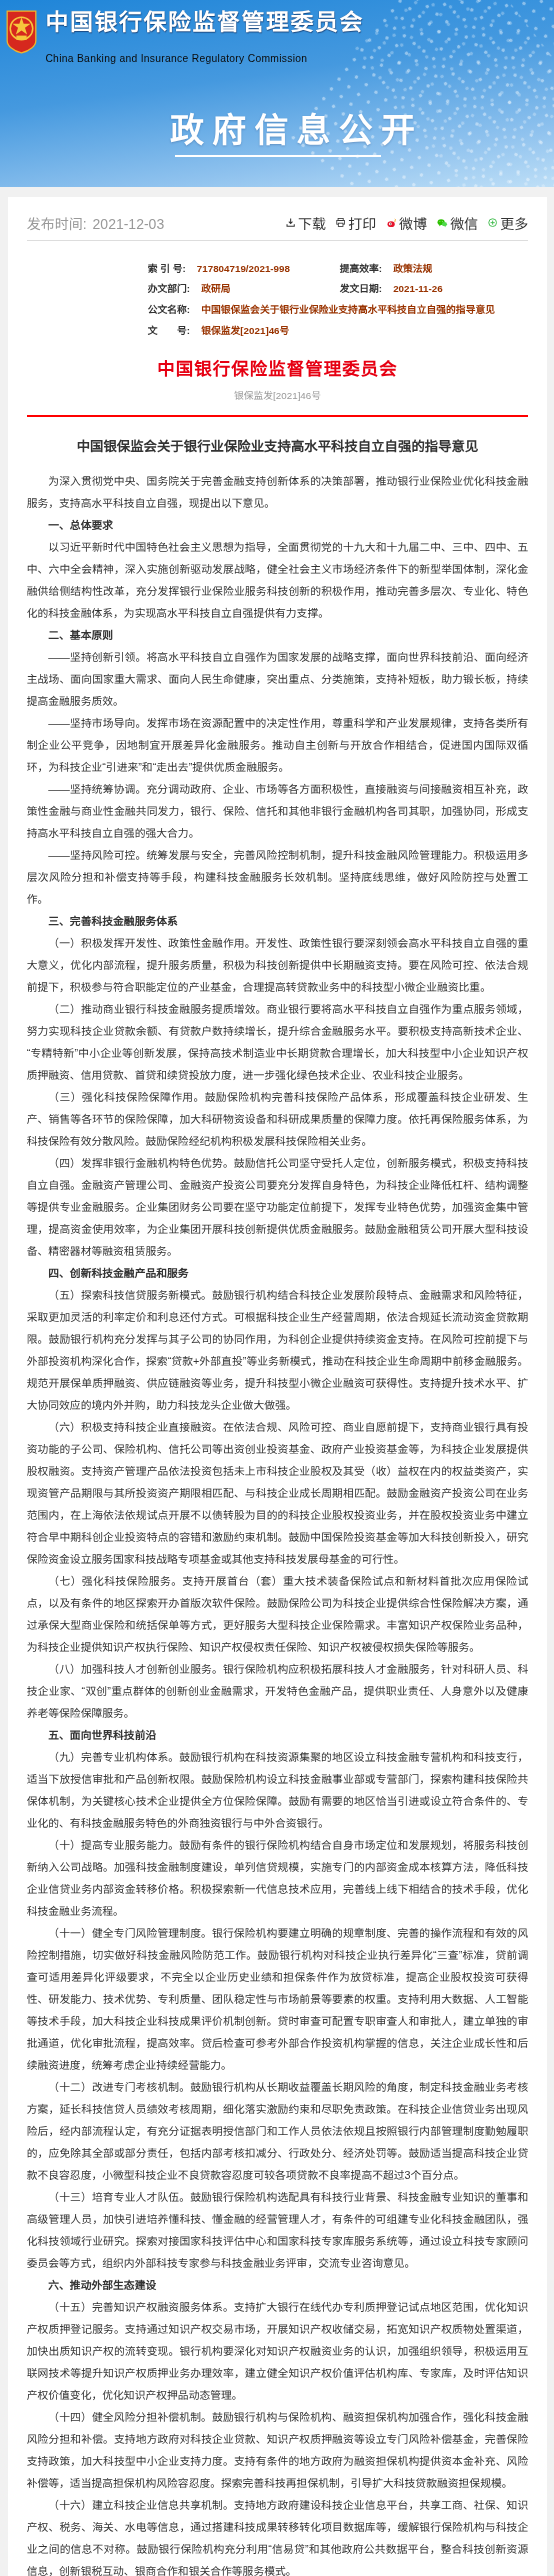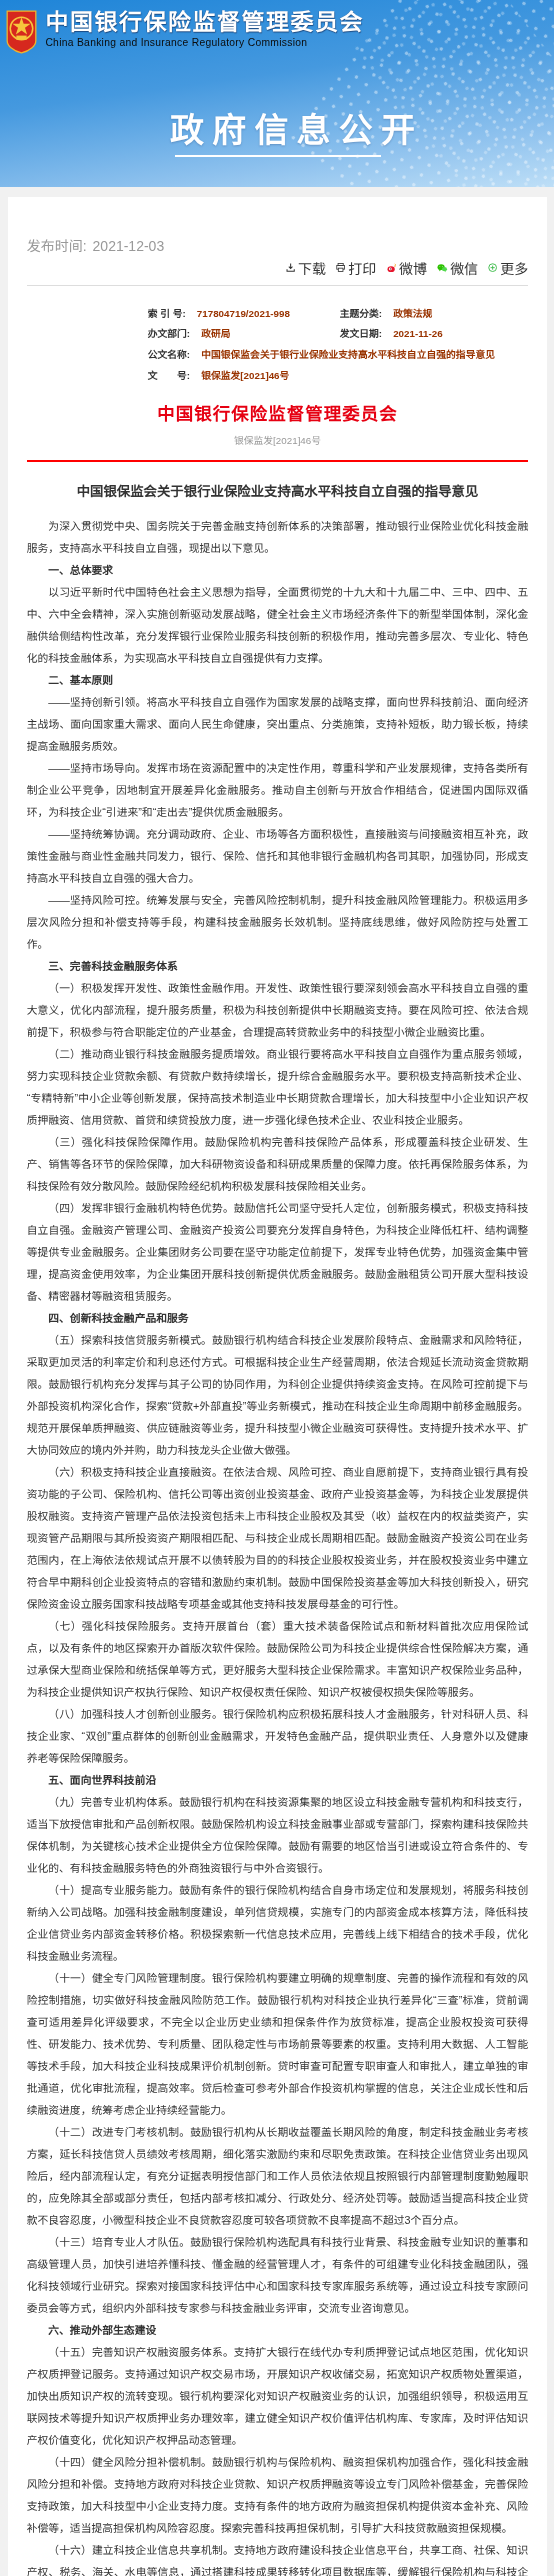--- a/index.html
+++ b/index.html
@@ -21,39 +21,39 @@
   }
   .dots-a{ right:-46px; top:-62px; width:247px; height:309px; transform:rotate(38deg); opacity:.75; }
   .dots-b{ right:-20.6px; top:-31px; width:155px; height:289px; transform:rotate(-38deg); opacity:.5; }
   .logo-row{ position:absolute; top:9.3px; left:5.2px; display:flex; align-items:flex-start; }
   .emblem{ width:33px; height:45px; flex:0 0 auto; }
   .logo-text{ margin-left:7.2px; }
   .logo-cn{
     font-size:23px; font-weight:bold; color:#fff; letter-spacing:1.5px; line-height:1.15;
     text-shadow:0.5px 1px 1px rgba(10,20,60,.55), -0.5px -0.5px 0.5px rgba(10,20,60,.35);
   }
-  .logo-en{ margin-top:1px; font-size:10.3px; color:#0b0b0b; letter-spacing:0.3px; }
+  .logo-en{ margin-top:17px; font-size:10.3px; color:#0b0b0b; letter-spacing:0.3px; }
   .banner-title{
     position:absolute; top:103px; left:15px; width:100%;
     text-align:center; color:#fff; font-size:34px; font-weight:bold;
     letter-spacing:8.2px; text-indent:8.2px;
     text-shadow:0 1px 2.1px rgba(20,40,90,.25);
   }
   .banner-underline{
     position:absolute; top:155px; left:50%; transform:translateX(-50%);
     width:206px; height:2.1px; background:#fff;
   }
   
   .page-bg{ background:#f1f1f1; padding:10.3px 7.7px 0 7.7px; }
   .card{ background:#fff; padding:15.5px 19px 28px 19px; }
   
   .toolbar{ display:flex; justify-content:space-between; align-items:center; font-size:14px; }
   .pub{ color:#999; }
   .pub .pub-date{ margin-left:2.1px; }
-  .share{ display:flex; gap:10.3px;margin-top:45px; }
+  .share{ display:flex; gap:10.3px; }
   .share-item{ display:flex; align-items:center; gap:2.6px; color:#333; cursor:pointer; }
   .share-item svg{ display:block; }
   .toolbar-divider{ border:none; border-bottom:0.5px solid #ddd; margin:7.2px 0 0 0; }
   
   .meta{ margin:20.6px 0 0 121px; font-size:9.8px; }
   .meta-row{ display:flex; margin-bottom:6.7px; line-height:1.45; }
   .meta-cell{ display:flex; }
   .meta-cell.col1{ width:192px; flex:0 0 auto; padding-right:5.2px; }
   .meta-cell.wide{ width:auto; flex:1 1 auto; }
   .meta-label{ font-weight:bold; color:#333; white-space:pre; }
@@ -153,21 +153,21 @@
     </div>
     <hr class="toolbar-divider">
 
     <div class="meta" id="meta-table">
         <div class="meta-row">
           <span class="meta-cell col1">
             <span class="meta-label">索 引 号:</span>
             <span class="meta-value">717804719/2021-998</span>
           </span>
           <span class="meta-cell col1">
-            <span class="meta-label">主题分类:</span>
+            <span class="meta-label">提高效率:</span>
             <span class="meta-value">政策法规</span>
           </span>
         </div>
         <div class="meta-row">
           <span class="meta-cell col1">
             <span class="meta-label">办文部门:</span>
             <span class="meta-value">政研局</span>
           </span>
           <span class="meta-cell col1">
             <span class="meta-label">发文日期:</span>

